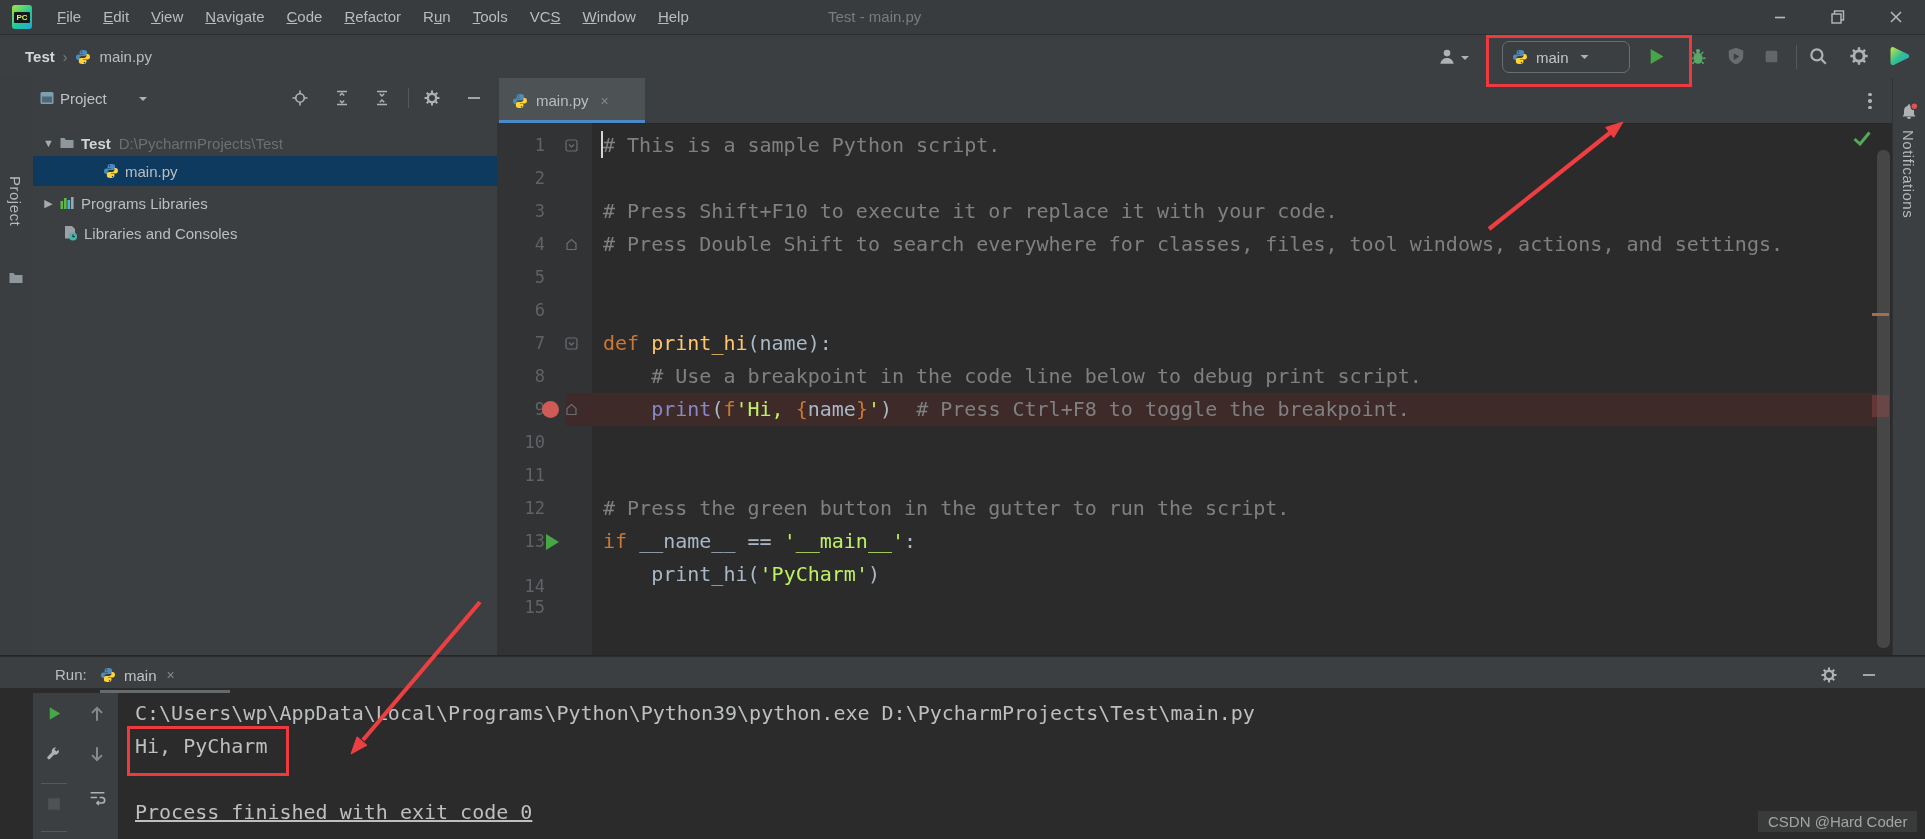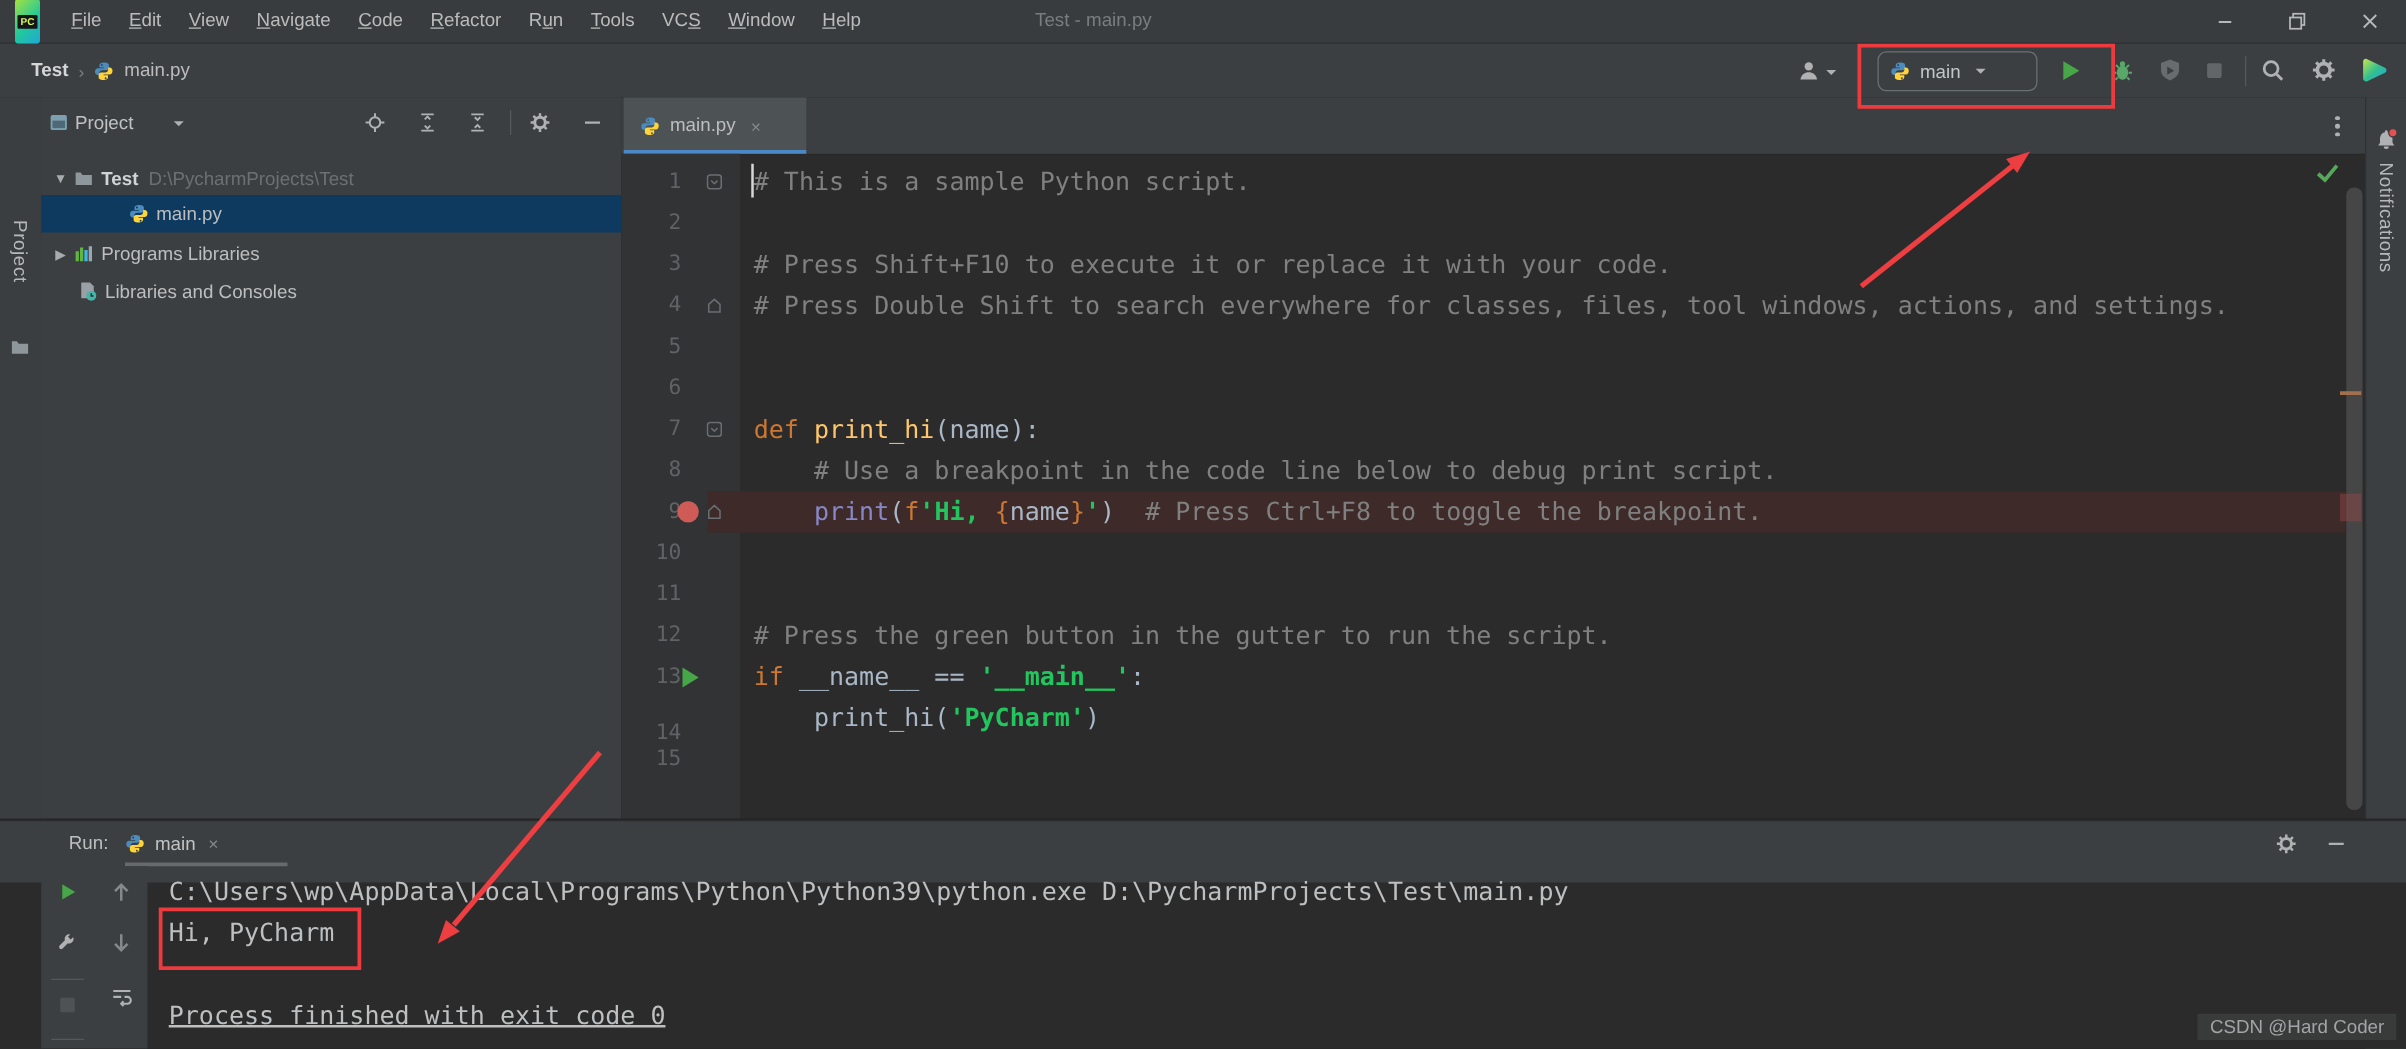--- a/index.html
+++ b/index.html
@@ -5,21 +5,21 @@
   html,body{margin:0;padding:0;background:#1e1e1e;}
   .app{position:relative;width:1925px;height:839px;overflow:hidden;background:#2b2b2b;
        font-family:"Liberation Sans",sans-serif;color:#bbbbbb;font-size:15px;
        -webkit-user-select:none;user-select:none;}
   .abs{position:absolute;}
   svg{display:block;}
 
   
   .titlebar{position:absolute;left:0;top:0;width:1925px;height:34px;background:#393c3e;
             border-bottom:1px solid #2c2e30;display:flex;align-items:center;}
-  .logo{width:20px;height:36px;margin:0 14px 0 12px;border-radius:3px;
+  .logo{width:20px;height:24px;margin:0 14px 0 12px;border-radius:3px;
         background:linear-gradient(135deg,#a7e23e,#21c99a 55%,#1fa8d8);
         display:flex;align-items:center;justify-content:center;text-align:center;}
   .logo b{font-size:8px;color:#0b0c0c;background:#151617;padding:1px 2px;border-radius:1px;color:#d7f95c;}
   .menubar{display:flex;align-items:center;height:100%;}
   .menu-item{padding:0 11px;line-height:34px;color:#bbbbbb;cursor:default;}
   .menu-item u{text-decoration:underline;}
   .win-title{position:absolute;left:828px;top:0;line-height:34px;color:#797d80;}
   .win-controls{position:absolute;right:0;top:0;height:34px;display:flex;}
   .win-btn{width:58px;height:34px;display:flex;align-items:center;justify-content:center;}
 
@@ -66,40 +66,40 @@
   .tab{position:absolute;left:2px;top:0;width:146px;height:45px;background:#4d5254;display:flex;align-items:center;}
   .tab-underline{position:absolute;left:2px;top:42px;width:146px;height:3px;background:#4a88c7;}
   .tab-label{margin-left:8px;color:#bbbdbf;}
   .tab-close{margin-left:12px;color:#85898b;font-size:14px;}
   .gutterbg{position:absolute;left:0;top:45px;width:95px;height:532px;background:#313335;}
   .gutter-num{position:absolute;left:0;width:48px;text-align:right;color:#606366;
               font-family:"DejaVu Sans Mono",monospace;font-size:17px;line-height:33px;}
   .code-line{position:absolute;left:106px;height:33px;line-height:33px;white-space:pre;
              font-family:"DejaVu Sans Mono",monospace;font-size:20px;}
   .tk-comment{color:#808080;} .tk-keyword{color:#cc7832;} .tk-func{color:#ffc66d;margin-top:16px;}
-  .tk-plain{color:#a9b7c6;} .tk-string{color:#22c55e;font-weight:bold;} .tk-builtin{color:#8888c6;} .tk-brace{color:#cc7832;}
+  .tk-plain{color:#a9b7c6;} .tk-string{color:#bef264;} .tk-builtin{color:#8888c6;} .tk-brace{color:#cc7832;}
   .bp-line{position:absolute;left:69px;width:1310px;height:33px;background:#3d2a29;}
   .breakpoint-dot{position:absolute;width:17px;height:17px;border-radius:50%;background:#cf5b56;}
   .run-gutter{position:absolute;width:0;height:0;border-top:8px solid transparent;
               border-bottom:8px solid transparent;border-left:13px solid #47a647;}
   .fold{position:absolute;}
   .caret{position:absolute;left:104px;top:53px;width:2px;height:27px;background:#d4d6d8;}
   .kebab{position:absolute;left:1363px;top:12px;width:20px;height:22px;display:flex;flex-direction:column;
          align-items:center;justify-content:center;gap:3px;}
   .kebab i{width:3.5px;height:3.5px;border-radius:50%;background:#afb1b3;}
   .insp-check{position:absolute;left:1355px;top:52px;}
   .scroll-thumb{position:absolute;left:1380px;top:72px;width:13px;height:498px;border-radius:6px;
                 background:rgba(255,255,255,0.13);}
   .stripe-tick{position:absolute;left:1375px;top:235px;width:17px;height:3px;background:#a1714f;}
   .stripe-err{position:absolute;left:1375px;top:317px;width:17px;height:22px;background:rgba(150,70,70,0.45);}
 
   
   .run-panel{position:absolute;left:0;top:655px;width:1925px;height:184px;background:#2b2b2b;
              border-top:1px solid #232526;}
-  .run-header{position:absolute;left:0;top:1px;width:100%;height:49px;background:#3c3f41;}
+  .run-header{position:absolute;left:0;top:1px;width:100%;height:31px;background:#3c3f41;}
   .run-label{position:absolute;left:55px;top:0;line-height:36px;color:#bcbec0;}
   .run-tab{position:absolute;left:100px;top:0;height:36px;display:flex;align-items:center;}
   .run-tab-label{margin-left:8px;color:#c0c2c4;}
   .run-tab-close{margin-left:10px;color:#85898b;font-size:14px;}
   .run-tab-underline{position:absolute;left:100px;top:33px;width:130px;height:3px;background:#656a6d;}
   .run-toolbar{position:absolute;left:33px;top:37px;width:85px;height:146px;background:#3c3f41;}
   .rt-divider{position:absolute;width:26px;height:1px;background:#55595b;}
   .console-line{position:absolute;left:135px;height:33px;line-height:33px;white-space:pre;
                 font-family:"DejaVu Sans Mono",monospace;font-size:20px;color:#bdbfc1;}
 

